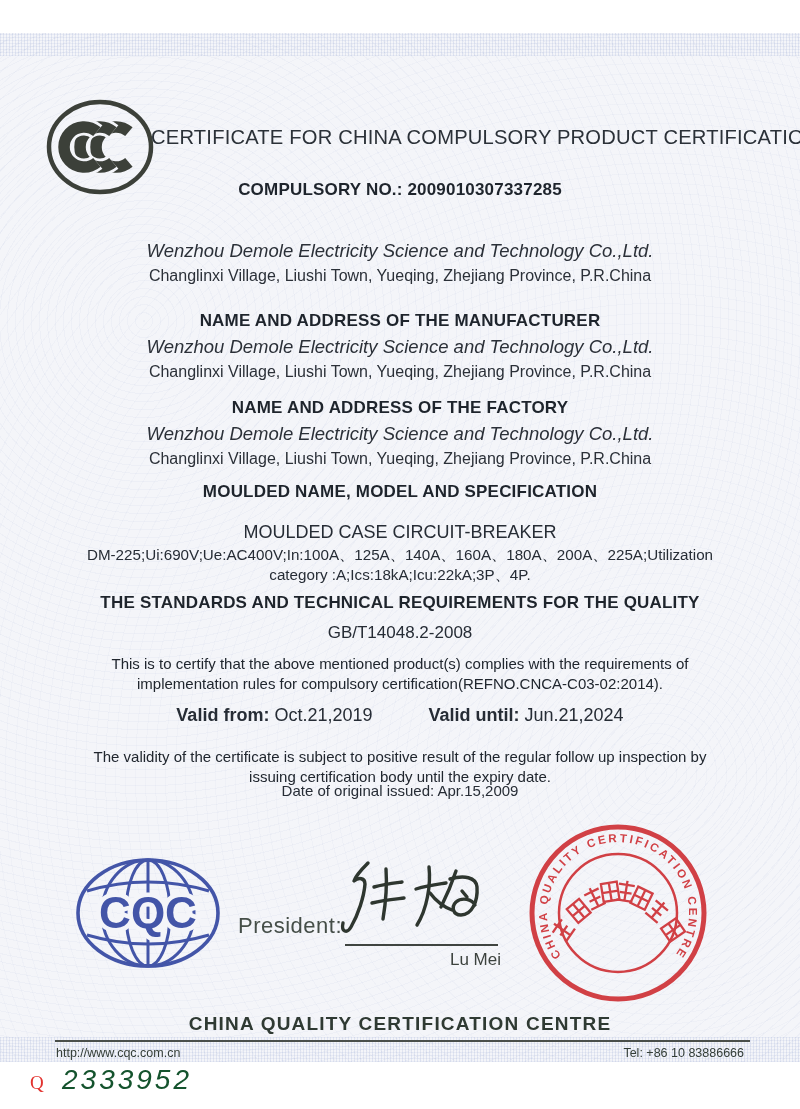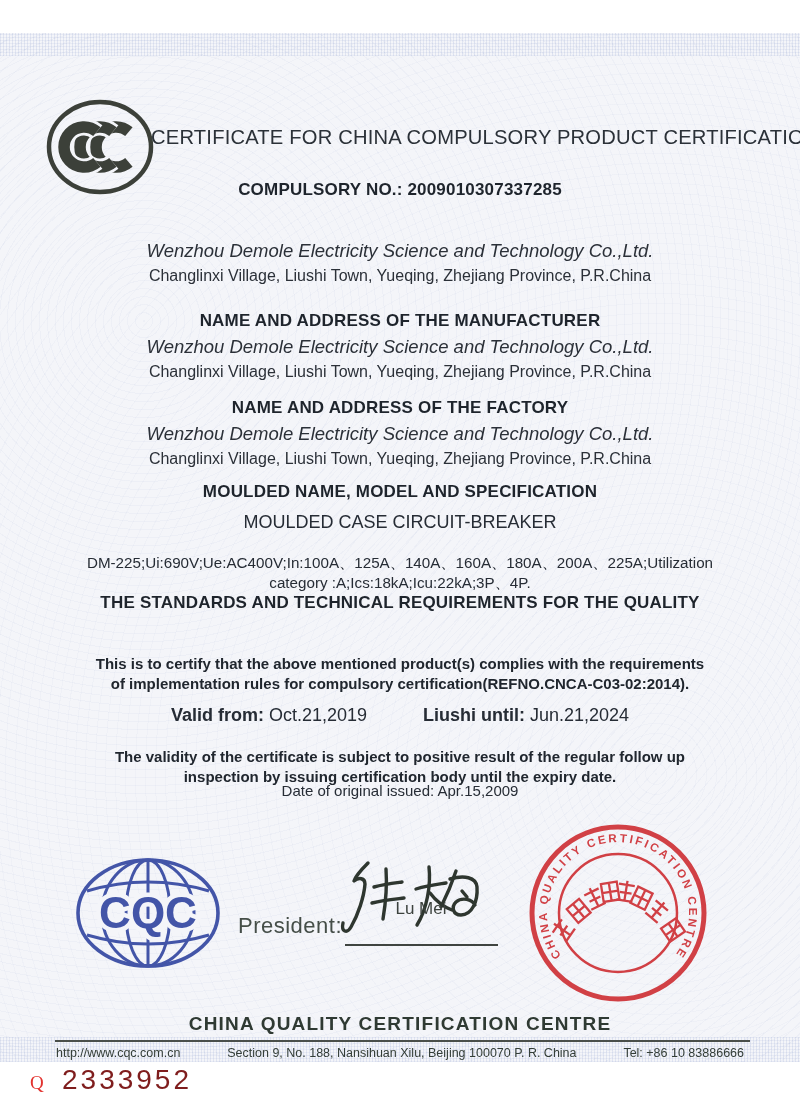--- a/index.html
+++ b/index.html
@@ -15,61 +15,61 @@
         background:
           repeating-linear-gradient(90deg, rgba(125,145,200,0.16) 0 1px, transparent 1px 3px),
           repeating-linear-gradient(0deg, rgba(125,145,200,0.10) 0 1px, transparent 1px 3px);}
   .band-top{top:0;height:23px;}
   .band-bottom{bottom:0;height:25px;}
   
   .line{position:absolute;left:0;right:0;text-align:center;line-height:1.25;}
   .h{font-weight:700;font-size:17px;color:#1e242c;letter-spacing:.2px;}
   .company{font-size:18.5px;color:#2b3038;font-style:italic;}
   .addr{font-size:16px;color:#2b3038;}
-  .para{font-weight:700;font-size:15px;color:#20262e;line-height:20px;margin:0 auto;}
+  .para{font-weight:400;font-size:15px;color:#20262e;line-height:20px;margin:0 auto;}
   
   .title{position:absolute;left:138px;right:8px;top:92px;text-align:center;
          font-size:21px;color:#2b3138;transform:scaleX(.96);letter-spacing:.2px;white-space:nowrap;}
   .ccc{position:absolute;left:44px;top:63px;}
   .t-certno{top:146px;font-size:17px;}
   .t-h1{top:181px}.t-c1{top:206px}.t-a1{top:233px}
   .t-h2{top:277px}.t-c2{top:302px}.t-a2{top:329px}
   .t-h3{top:364px}.t-c3{top:389px}.t-a3{top:416px}
   .t-hp{top:448px}
-  .t-pn{top:478px;font-size:18px;}
+  .t-pn{top:488px;font-size:18px;}
   .t-spec{top:504px;font-size:15.2px;line-height:20px;}
-  .t-spec .inner{max-width:660px;margin:16px auto;}
+  .t-spec .inner{max-width:660px;margin:8px auto;}
   .t-hs{top:559px}
   .t-gb{top:589px;font-size:17px;}
   .t-cert{top:621px}.t-cert .inner{max-width:618px;}
   .t-valid{top:671px;font-size:18px;}
   .t-valid b{font-weight:700;}
   .valid-gap{display:inline-block;width:46px;}
   .t-validity{top:704px}.t-validity .inner{max-width:640px;margin-top:10px;}
   .t-orig{top:749px;font-size:15px;}
   .t-cnca{top:773px;font-size:14.5px;}
   
   .cqc{position:absolute;left:72px;top:812px;}
   .president{position:absolute;left:238px;top:880px;font-size:22px;color:#454e48;letter-spacing:.5px;}
   .sig{position:absolute;left:334px;top:824px;}
   .sigline{position:absolute;left:345px;top:911px;width:153px;height:2px;background:#3f4440;}
-  .luMei{position:absolute;left:341px;top:866px;width:160px;text-align:center;font-size:17px;color:#3c423e;}
+  .luMei{position:absolute;left:341px;top:917px;width:160px;text-align:right;font-size:17px;color:#3c423e;}
   .stamp{position:absolute;left:527px;top:789px;opacity:.93;}
   .stamp text{font-family:"Liberation Sans",sans-serif;font-weight:700;}
   
   .org{position:absolute;left:0;right:0;top:980px;text-align:center;
        font-weight:700;font-size:19px;letter-spacing:1.2px;color:#2f3a33;}
   .rule{position:absolute;left:55px;right:50px;top:1007px;height:2px;background:#4a4f4b;}
   .frow{position:absolute;left:0;right:0;top:1013px;display:flex;justify-content:space-between;
         padding:0 56px;font-size:12.5px;color:#333d37;}
   
   .serial{position:absolute;left:0;top:1064px;width:100%;height:45px;background:#ffffff;}
   .serial .q{position:absolute;left:30px;top:8px;font-family:"Liberation Serif",serif;
              font-size:19px;color:#e2322e;}
-  .serial .num{position:absolute;left:62px;top:0;font-size:28px;letter-spacing:3px;color:#7f1d1d;}
+  .serial .num{position:absolute;left:62px;top:0;font-size:28px;letter-spacing:3px;color:#14532d;font-style:italic;}
 </style>
 </head>
 <body>
 
 <div class="canvas">
   <div class="paper">
     <div class="band band-top"></div>
     <div class="band band-bottom"></div>
 
     <svg class="ccc" width="112" height="102" viewBox="0 0 112 102">
@@ -101,30 +101,31 @@
     <div class="line company t-c3">Wenzhou Demole Electricity Science and Technology Co.,Ltd.</div>
     <div class="line addr t-a3">Changlinxi Village, Liushi Town, Yueqing, Zhejiang Province, P.R.China</div>
 
     <div class="line h t-hp">MOULDED NAME, MODEL AND SPECIFICATION</div>
     <div class="line t-pn">MOULDED CASE CIRCUIT-BREAKER</div>
     <div class="line t-spec">
       <div class="inner">DM-225;Ui:690V;Ue:AC400V;In:100A、125A、140A、160A、180A、200A、225A;Utilization category :A;Ics:18kA;Icu:22kA;3P、4P.</div>
     </div>
 
     <div class="line h t-hs">THE STANDARDS AND TECHNICAL REQUIREMENTS FOR THE QUALITY</div>
+    <div class="line t-gb">GB/T14048.2-2008</div>
 
     <div class="line t-cert">
       <div class="inner para">This is to certify that the above mentioned product(s) complies with the requirements of implementation rules for compulsory certification(REFNO.CNCA-C03-02:2014).</div>
     </div>
 
     <div class="line t-valid">
       <b>Valid from:</b>
       <span>Oct.21,2019</span>
       <span class="valid-gap"></span>
-      <b>Liushi until:</b>
+      <b>Valid until:</b>
       <span>Jun.21,2024</span>
     </div>
 
     <div class="line t-validity">
       <div class="inner para">The validity of the certificate is subject to positive result of the regular follow up inspection by issuing certification body until the expiry date.</div>
     </div>
 
     <div class="line t-orig">
       <span>Date of original issued:</span>
       <span>Apr.15,2009</span>
@@ -186,21 +187,20 @@
         <use href="#pg2" transform="translate(114.5,76.2) rotate(26)"></use>
         <use href="#pg1" transform="translate(130.3,88.9) rotate(40)"></use>
         <use href="#pg2" transform="translate(146,108) rotate(55)"></use>
       </g>
     </svg>
 
     <div class="org">CHINA QUALITY CERTIFICATION CENTRE</div>
     <div class="rule"></div>
     <div class="frow">
       <span>http://www.cqc.com.cn</span>
-      <span>Section 9,  No. 188, Nansihuan Xilu, Beijing  100070 P. R. China</span>
       <span>Tel: +86 10 83886666</span>
     </div>
   </div>
 
   <div class="serial">
     <span class="q">Q</span>
     <span class="num">2333952</span>
   </div>
 </div>
 

